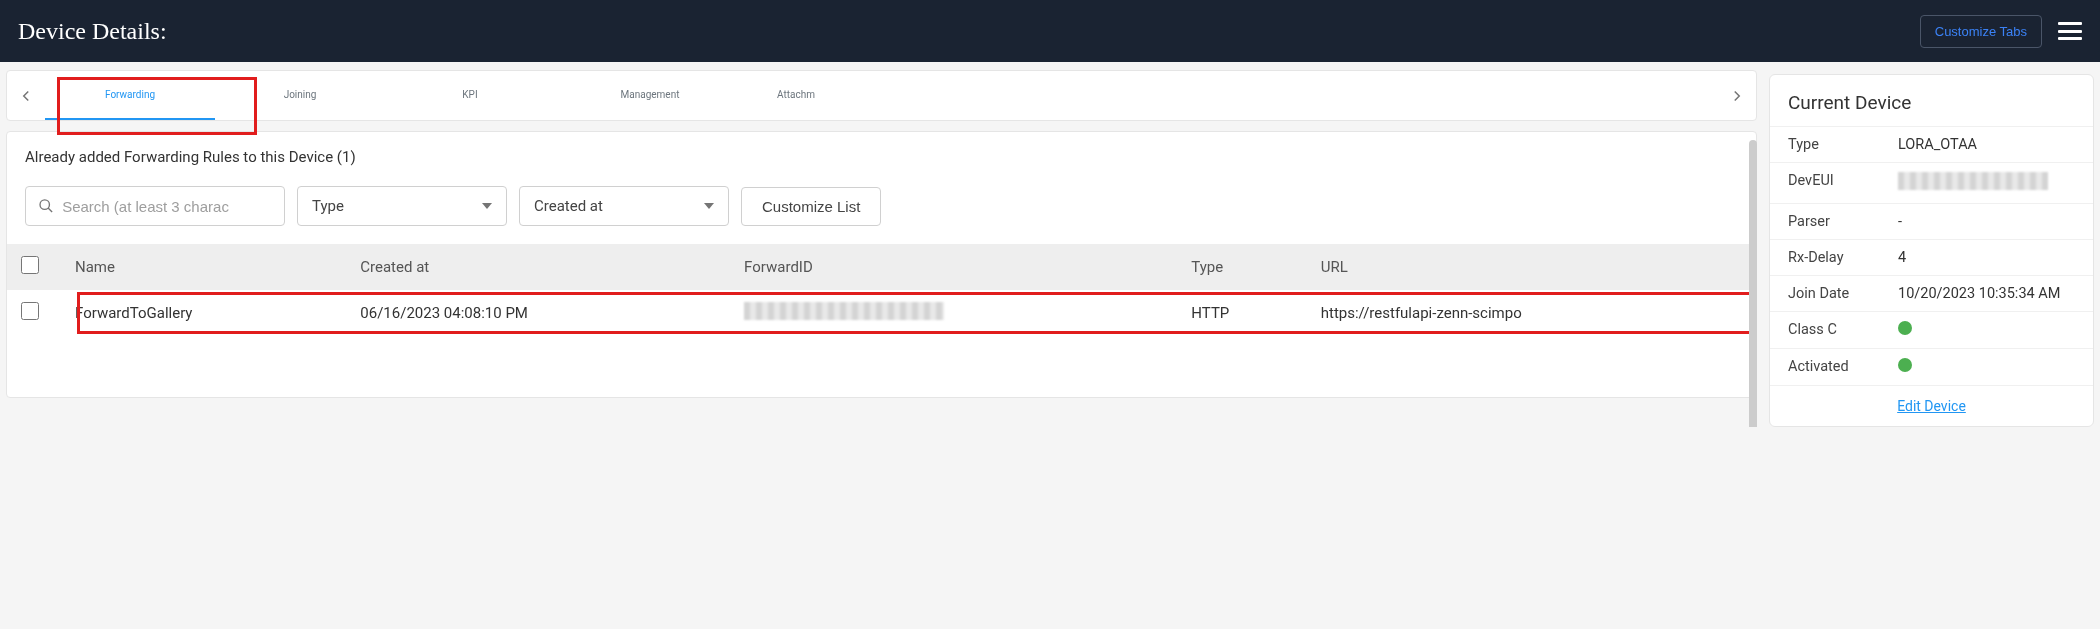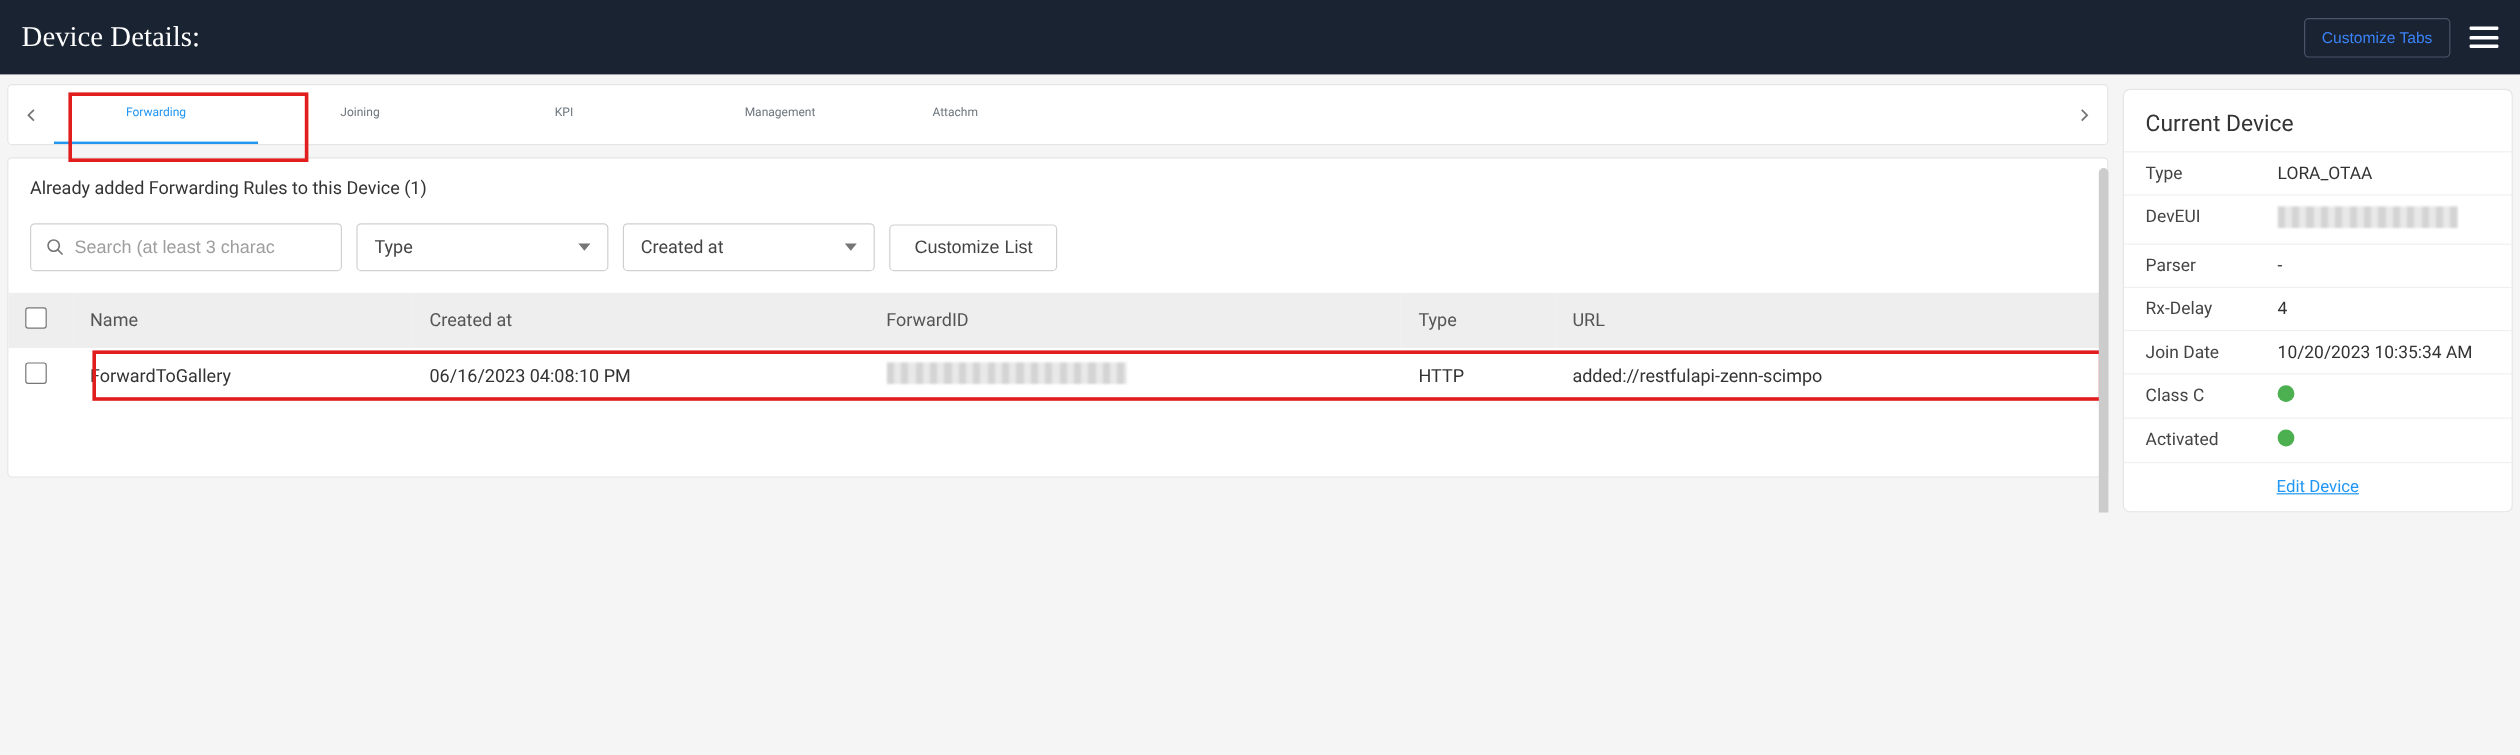--- a/index.html
+++ b/index.html
@@ -130,21 +130,21 @@
               <th>URL</th>
             </tr>
           </thead>
           <tbody>
             <tr class="row-highlight">
               <td class="checkbox-cell"><input type="checkbox" style=""></td>
               <td>ForwardToGallery</td>
               <td>06/16/2023 04:08:10 PM</td>
               <td><span class="redacted"></span></td>
               <td>HTTP</td>
-              <td>added://restfulapi-zenn-scimpo</td>
+              <td>https://restfulapi-zenn-scimpo</td>
             </tr>
             <tr class="spacer-row">
                 <td colspan="6"></td>
               </tr>
           </tbody>
         </table>
       </div>
       <div class="scrollbar" style="top:70px; height:300px;"></div>
     </div>
   </div>

